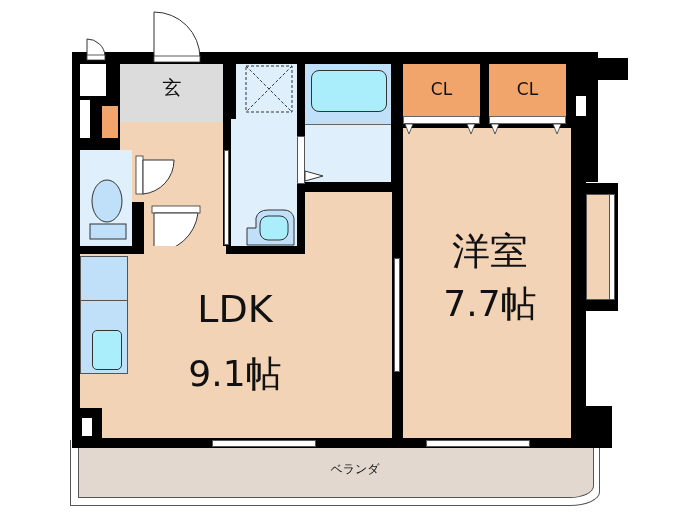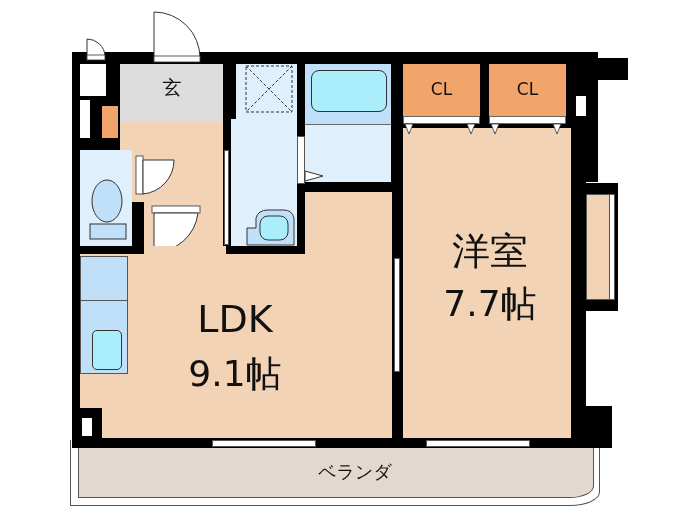--- a/index.html
+++ b/index.html
@@ -13,21 +13,21 @@
   .cl{background:#f1a56b;}
   .white{background:#fff;}
   .lbl{position:absolute;color:#111;text-align:center;line-height:1;white-space:nowrap;}
   svg{position:absolute;overflow:visible;}
 </style>
 </head>
 <body>
 
 <div class="abs" style="left:70px;top:440px;width:530px;height:66px;border:1px solid #555;border-top:none;background:#fff;border-bottom-right-radius:30px 14px;"></div>
 <div class="abs" style="left:78px;top:440px;width:516px;height:58px;background:#e2d8cf;border:1px solid #555;border-top:none;border-bottom-right-radius:24px 12px;"></div>
-<div class="lbl" style="left:270px;top:463px;width:170px;font-size:18px;">ベランダ</div>
+<div class="lbl" style="left:270px;top:463px;width:170px;font-size:12px;">ベランダ</div>
 
 <div class="abs wall" style="left:72px;top:52px;width:514px;height:396px;"></div>
 <div class="abs wall" style="left:586px;top:58px;width:42px;height:22px;"></div>
 <div class="abs wall" style="left:576px;top:52px;width:22px;height:130px;"></div>
 <div class="abs wall" style="left:570px;top:406px;width:42px;height:42px;"></div>
 
 <div class="abs entry" style="left:120px;top:64px;width:103px;height:58px;"></div>
 <div class="lbl" style="left:150px;top:78px;width:44px;font-size:19px;">玄</div>
 
 <div class="abs white" style="left:80px;top:64px;width:26px;height:32px;"></div>
@@ -84,21 +84,21 @@
 </svg>
 
 <div class="abs wood" style="left:80px;top:254px;width:312px;height:184px;"></div>
 <div class="abs wood" style="left:305px;top:192px;width:87px;height:62px;"></div>
 <div class="abs wood" style="left:144px;top:246px;width:82px;height:10px;"></div>
 <div class="abs wet2" style="left:80px;top:256px;width:48px;height:118px;border:1px solid #555;"></div>
 <div class="abs" style="left:80px;top:300px;width:48px;height:1px;background:#555;"></div>
 <div class="abs" style="left:92px;top:330px;width:30px;height:40px;background:#aaeefc;border:1px solid #333;border-radius:5px;"></div>
 <div class="abs wall" style="left:80px;top:408px;width:22px;height:30px;"></div>
 <div class="abs white" style="left:82px;top:418px;width:10px;height:18px;"></div>
-<div class="lbl" style="left:160px;top:300px;width:150px;font-size:38px;">LDK</div>
+<div class="lbl" style="left:160px;top:290px;width:150px;font-size:38px;">LDK</div>
 <div class="lbl" style="left:160px;top:356px;width:150px;font-size:36px;">9.1帖</div>
 
 <div class="abs wood" style="left:403px;top:128px;width:168px;height:310px;"></div>
 <div class="abs wood" style="left:403px;top:380px;width:166px;height:58px;"></div>
 <div class="lbl" style="left:420px;top:232px;width:140px;font-size:38px;">洋室</div>
 <div class="lbl" style="left:420px;top:286px;width:140px;font-size:36px;">7.7帖</div>
 
 <div class="abs cl" style="left:403px;top:64px;width:77px;height:52px;"></div>
 <div class="lbl" style="left:403px;top:81px;width:77px;font-size:17px;">CL</div>
 <div class="abs cl" style="left:489px;top:64px;width:77px;height:52px;"></div>

